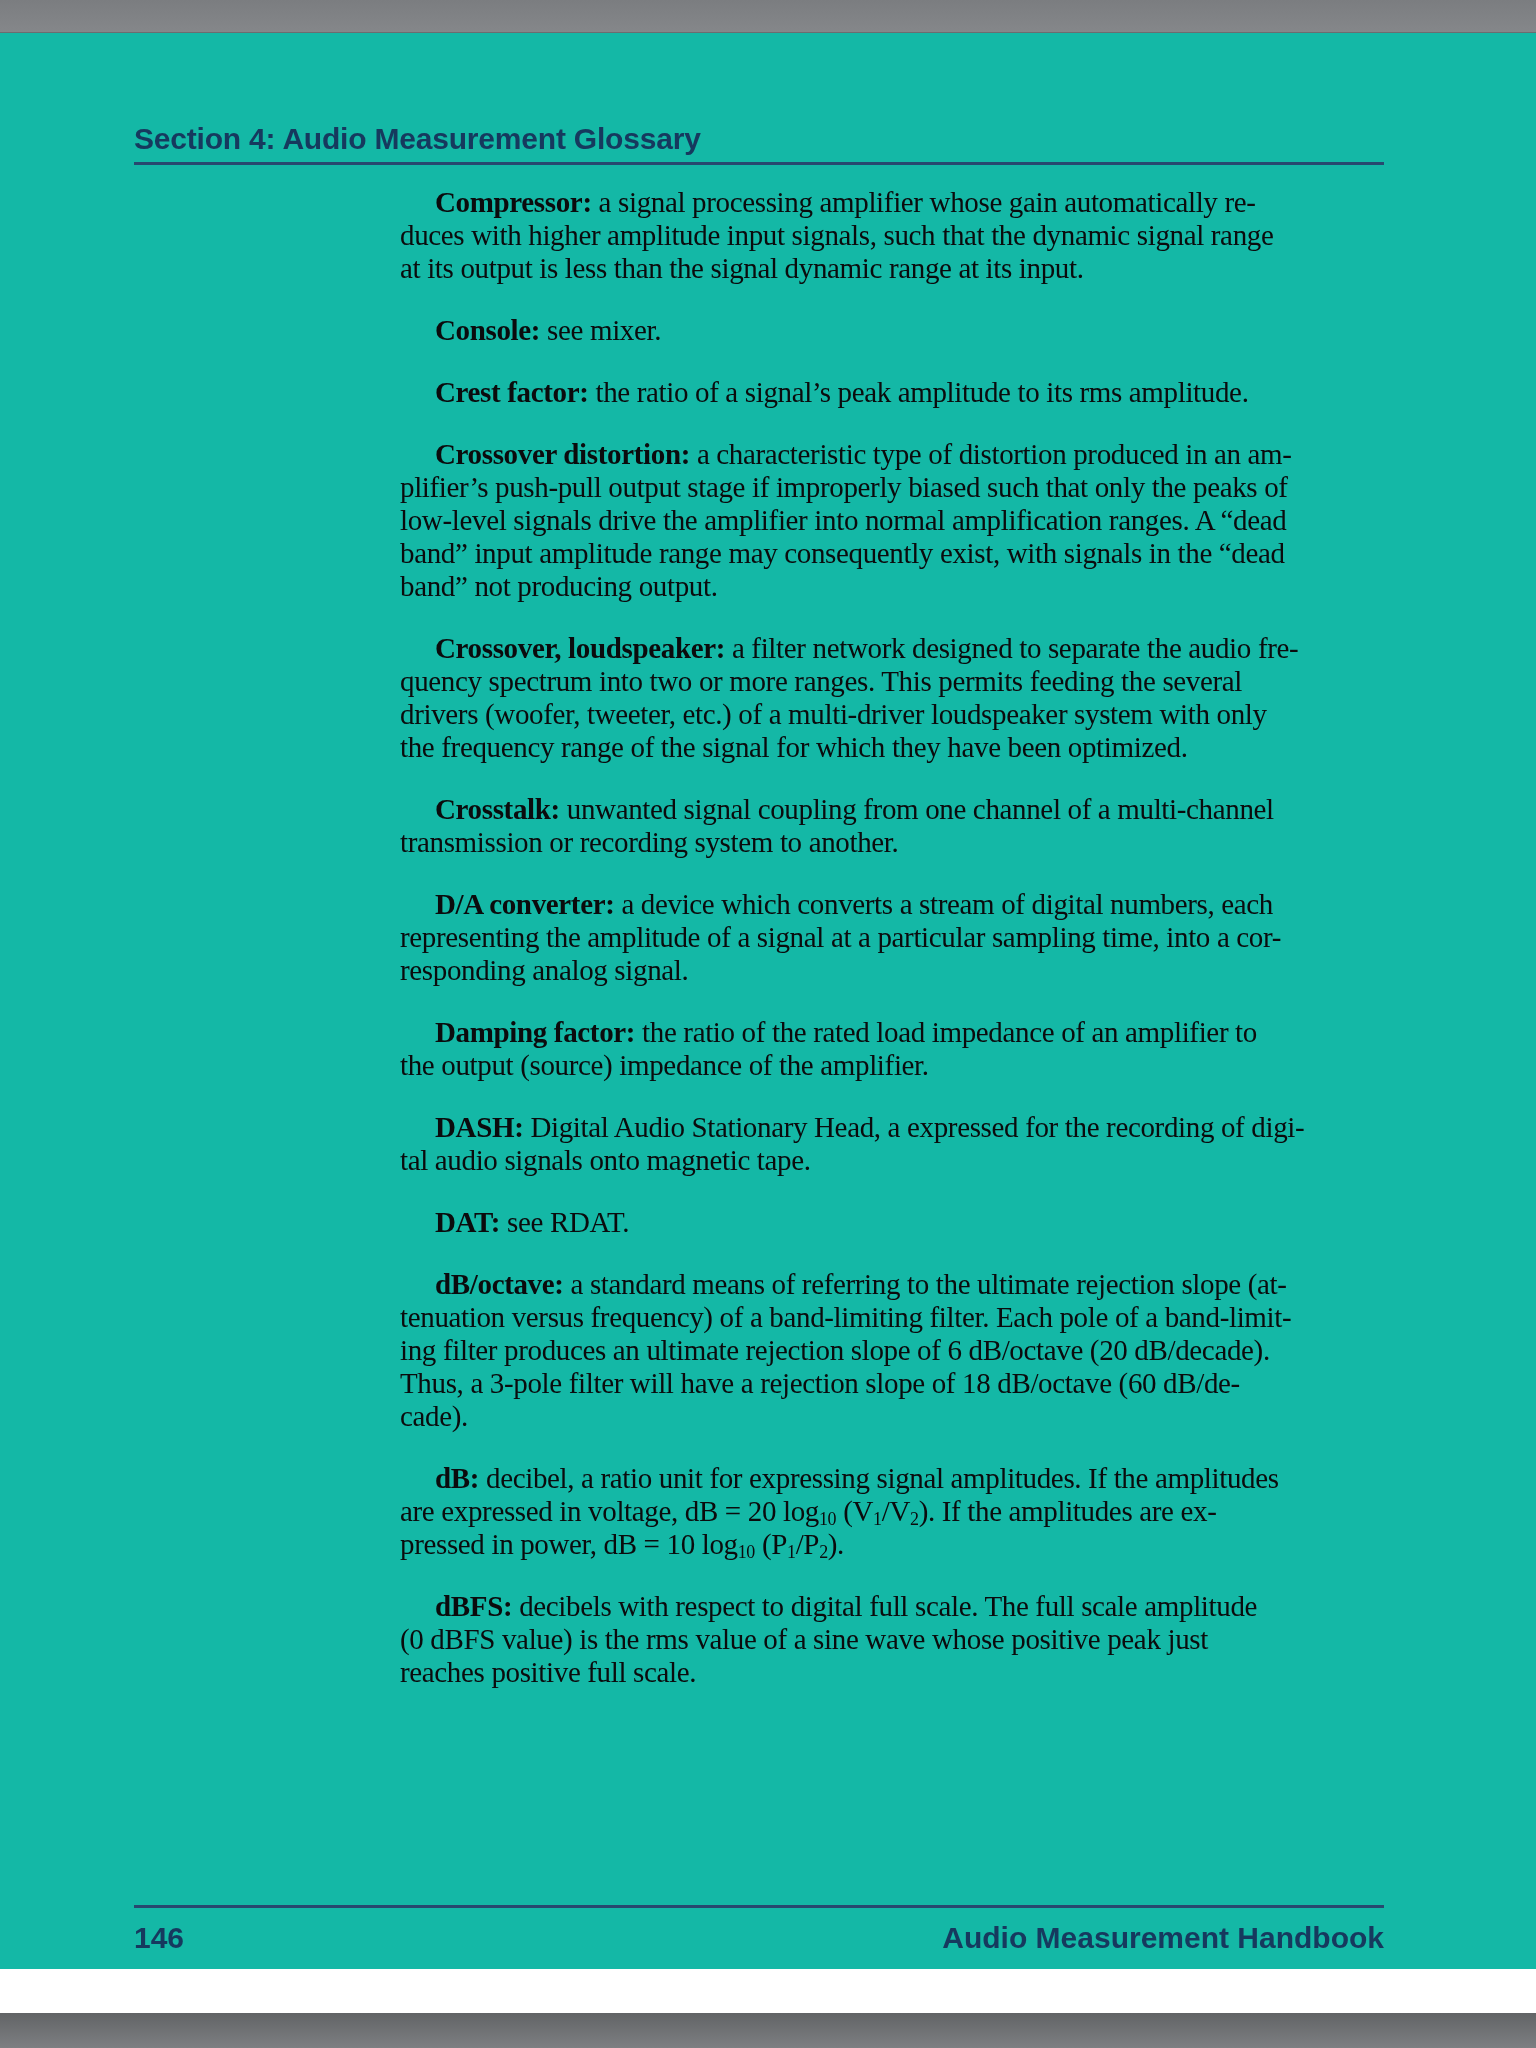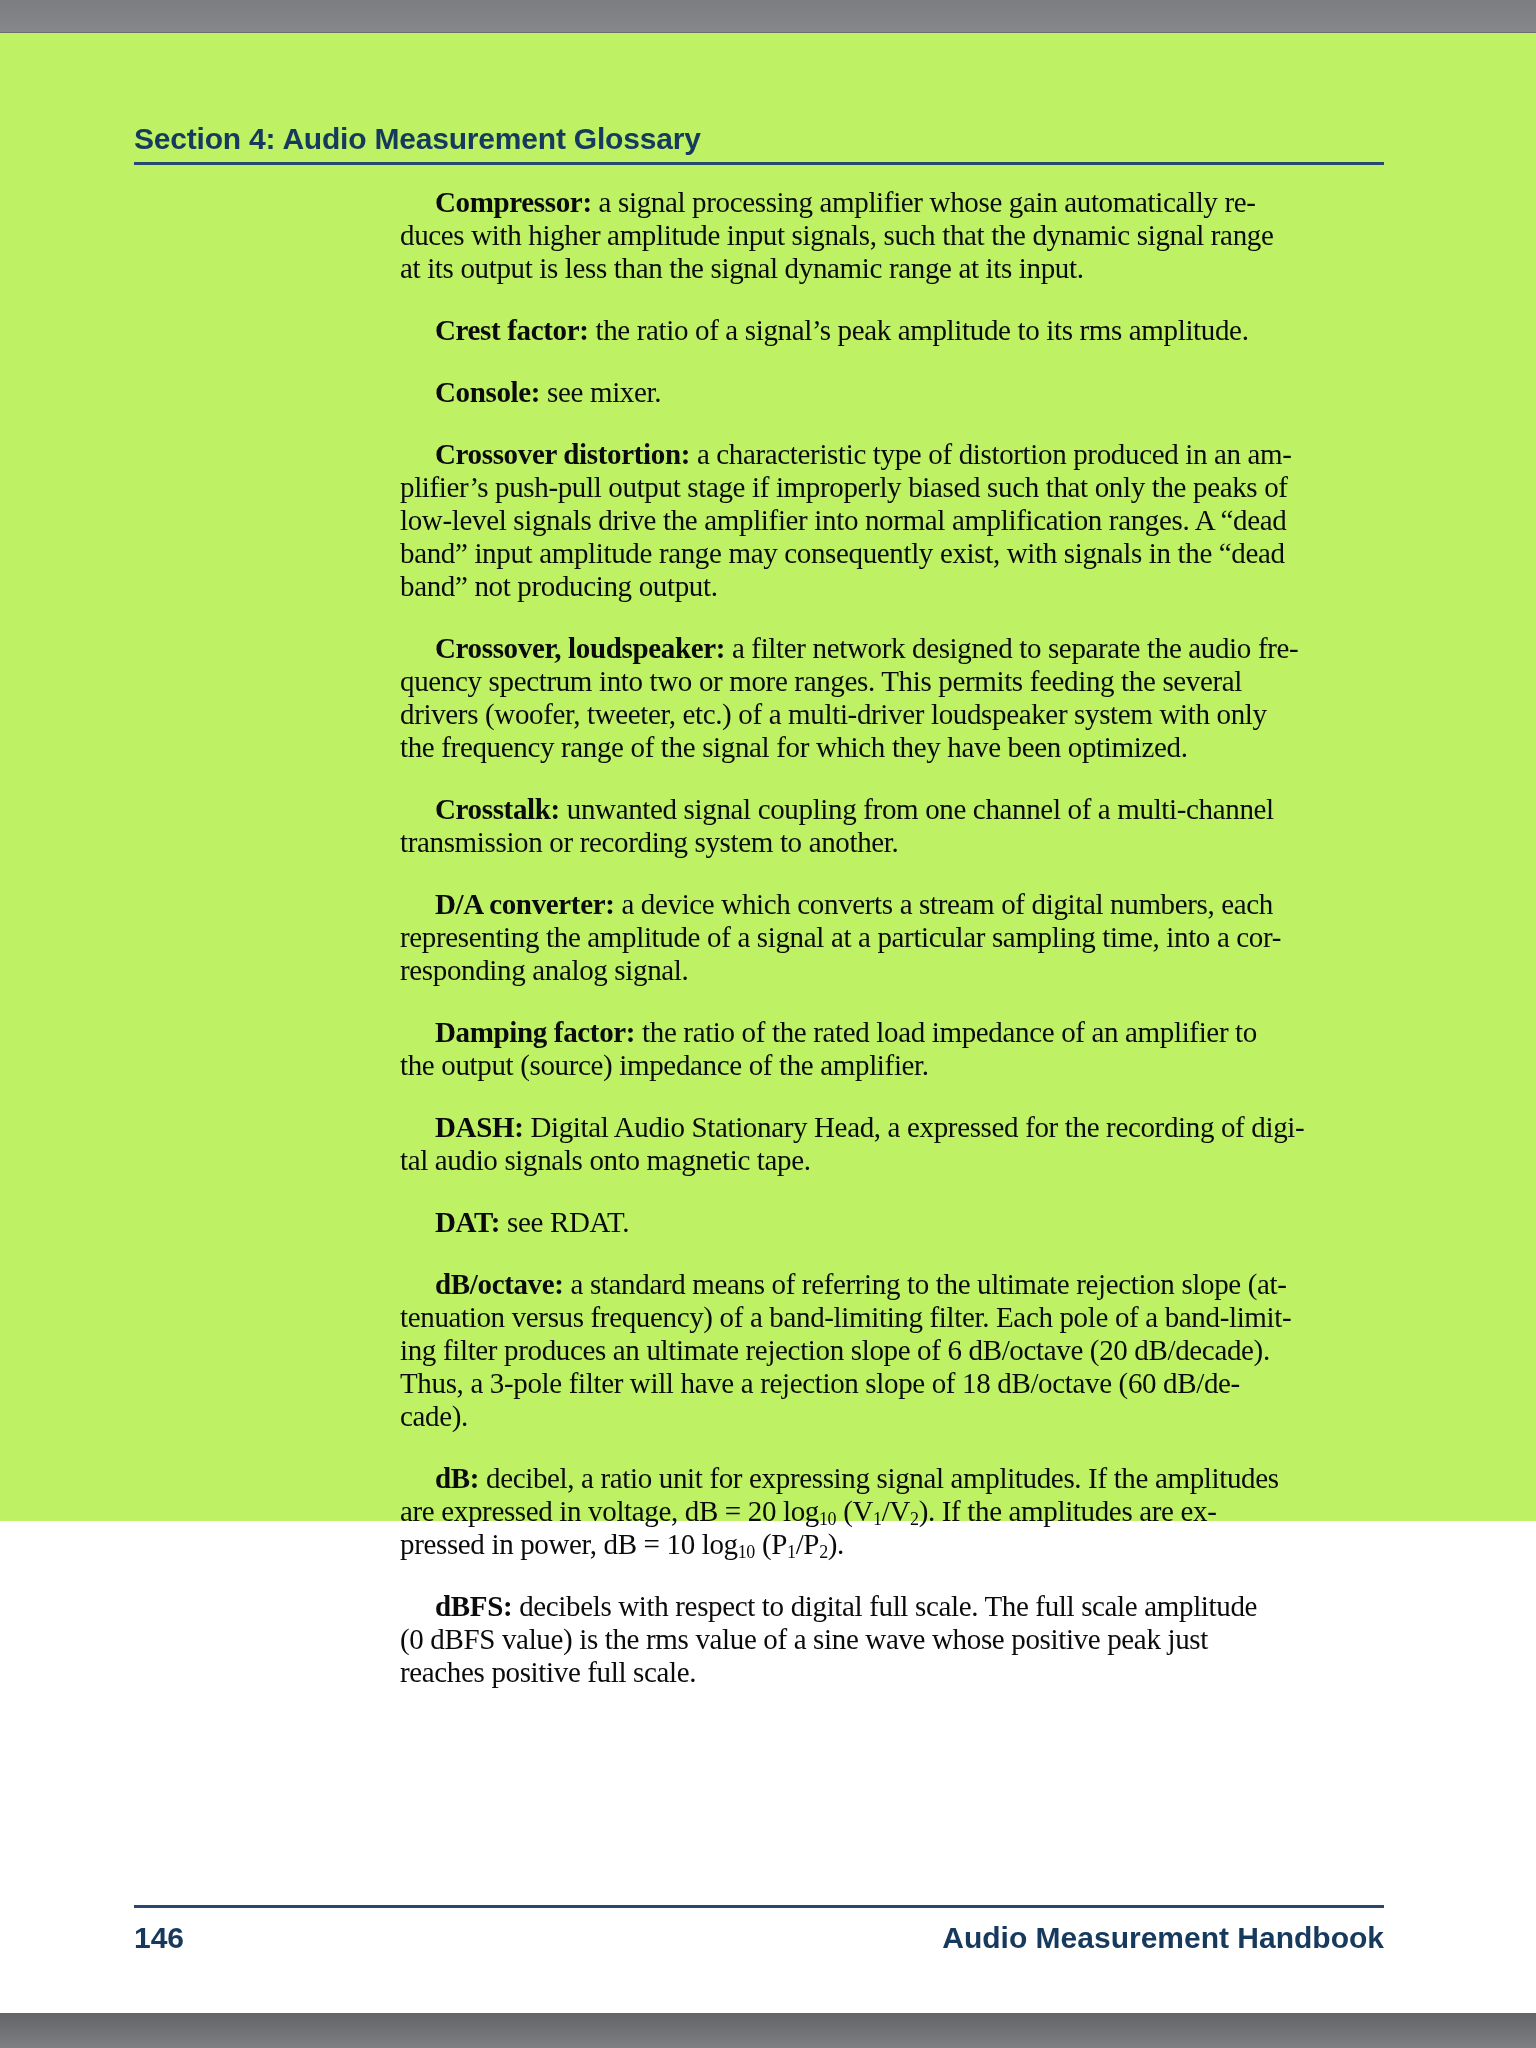--- a/index.html
+++ b/index.html
@@ -13,22 +13,22 @@
   .top-bar{
     position:absolute;left:0;top:0;width:1536px;height:32px;
     background:linear-gradient(180deg,#7b7d80 0%,#85878a 100%);
     border-bottom:1px solid #6b6d70;
   }
   .bottom-bar{
     position:absolute;left:0;top:2013px;width:1536px;height:35px;
     background:linear-gradient(180deg,#626466 0%,#7d7f82 100%);
   }
   .page{
-    position:absolute;left:0;top:33px;width:1536px;height:1488px;
-    background:#bef264;
+    position:absolute;left:0;top:33px;width:1536px;height:1936px;
+    background:#14b8a6;
   }
   .header-wrap{
     position:absolute;left:134px;top:90px;width:1250px;
     border-bottom:3px solid #27496f;
     padding-bottom:7px;
   }
   .section-title{
     margin:0;
     font-family:"Liberation Sans","DejaVu Sans",sans-serif;
     font-weight:bold;
@@ -78,22 +78,22 @@
 <div class="page">
 
   <div class="header-wrap">
     <h1 class="section-title">Section 4: Audio Measurement Glossary</h1>
   </div>
 
   <div class="glossary">
       <p class="para"><b>Compressor:</b><span> a signal processing amplifier whose gain automatically re-
 duces with higher amplitude input signals, such that the dynamic signal range
 at its output is less than the signal dynamic range at its input.</span></p>
+      <p class="para"><b>Console:</b><span> see mixer.</span></p>
       <p class="para"><b>Crest factor:</b><span> the ratio of a signal’s peak amplitude to its rms amplitude.</span></p>
-      <p class="para"><b>Console:</b><span> see mixer.</span></p>
       <p class="para"><b>Crossover distortion:</b><span> a characteristic type of distortion produced in an am-
 plifier’s push-pull output stage if improperly biased such that only the peaks of
 low-level signals drive the amplifier into normal amplification ranges. A “dead
 band” input amplitude range may consequently exist, with signals in the “dead
 band” not producing output.</span></p>
       <p class="para"><b>Crossover, loudspeaker:</b><span> a filter network designed to separate the audio fre-
 quency spectrum into two or more ranges. This permits feeding the several
 drivers (woofer, tweeter, etc.) of a multi-driver loudspeaker system with only
 the frequency range of the signal for which they have been optimized.</span></p>
       <p class="para"><b>Crosstalk:</b><span> unwanted signal coupling from one channel of a multi-channel

